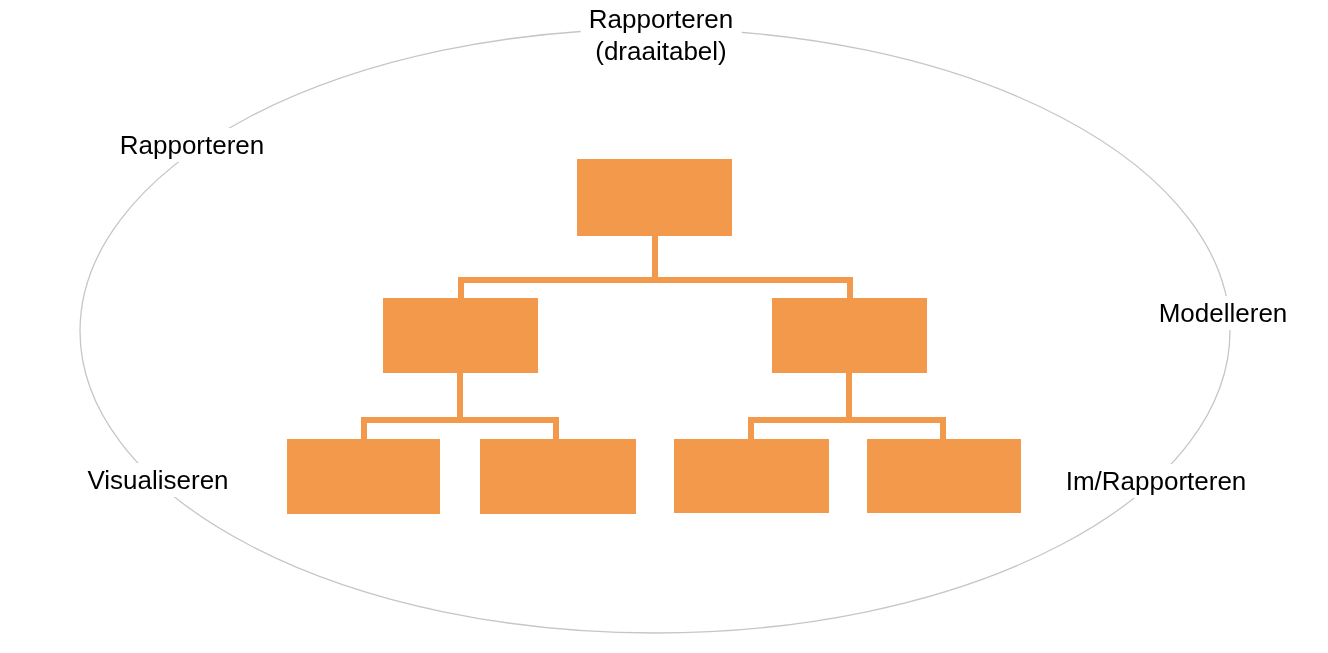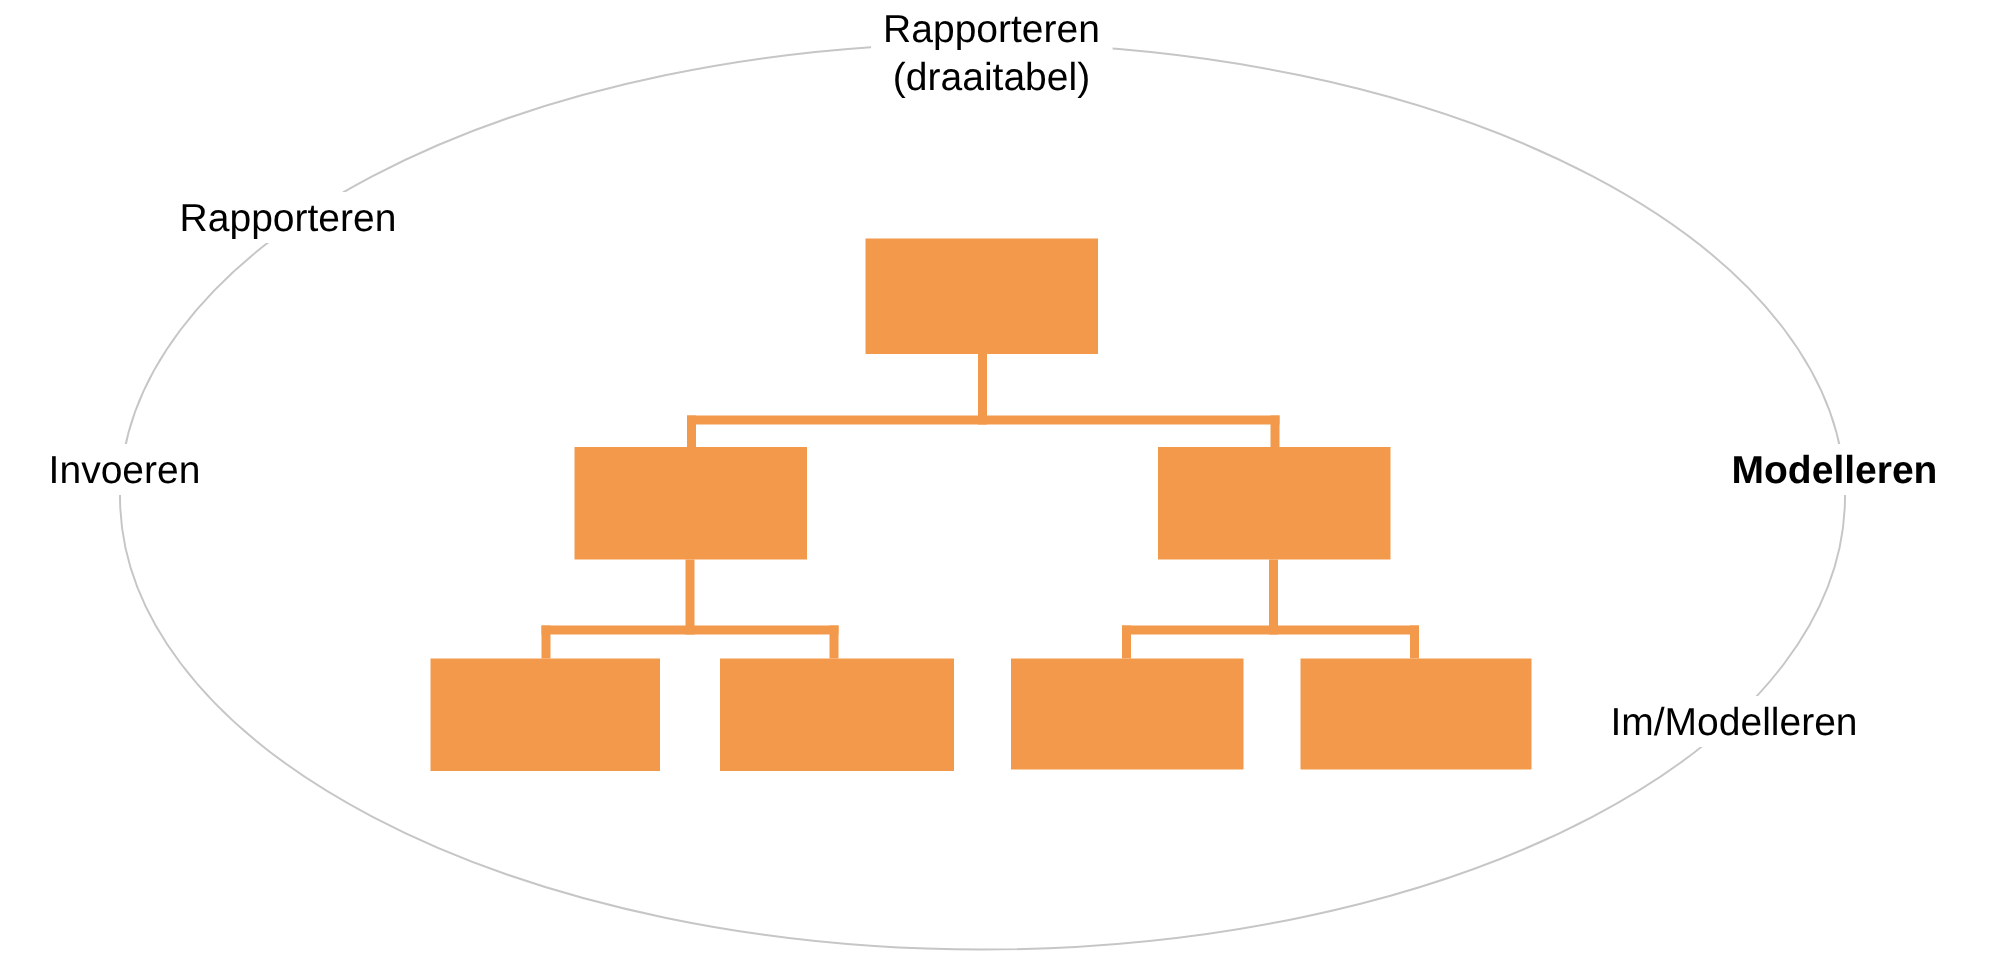--- a/index.html
+++ b/index.html
@@ -75,17 +75,17 @@
   <div class="node" style="left:383px; top:298px; width:155px; height:75px;"></div>
   <div class="node" style="left:772px; top:298px; width:155px; height:75px;"></div>
   <div class="node" style="left:287px; top:439px; width:153px; height:75px;"></div>
   <div class="node" style="left:480px; top:439px; width:156px; height:75px;"></div>
   <div class="node" style="left:674px; top:439px; width:155px; height:74px;"></div>
   <div class="node" style="left:867px; top:439px; width:154px; height:74px;"></div>
 
   <div class="ring-label" style="left:661px;  top:35px;">Rapporteren
 (draaitabel)</div>
   <div class="ring-label" style="left:192px;  top:145px;">Rapporteren</div>
-  <div class="ring-label" style="left:83px;   top:313px;">Invoeren</div>
-  <div class="ring-label" style="left:1223px; top:313px;font-weight:bold;">Modelleren</div>
-  <div class="ring-label" style="left:1156px; top:481px;">Im/Modelleren</div>
+  <div class="ring-label" style="left:1223px; top:313px;">Modelleren</div>
+  <div class="ring-label" style="left:158px;  top:480px;">Visualiseren</div>
+  <div class="ring-label" style="left:1156px; top:481px;">Im/Rapporteren</div>
 
 </div>
 
 </body></html>

